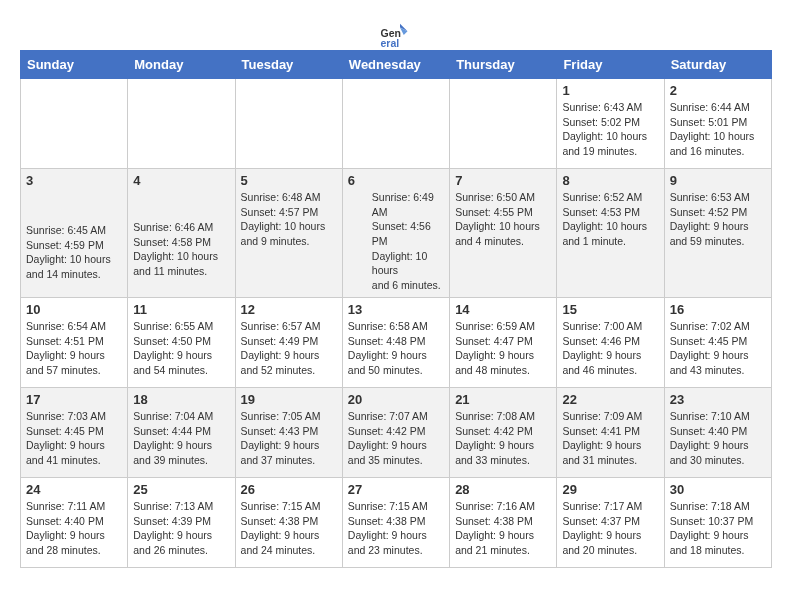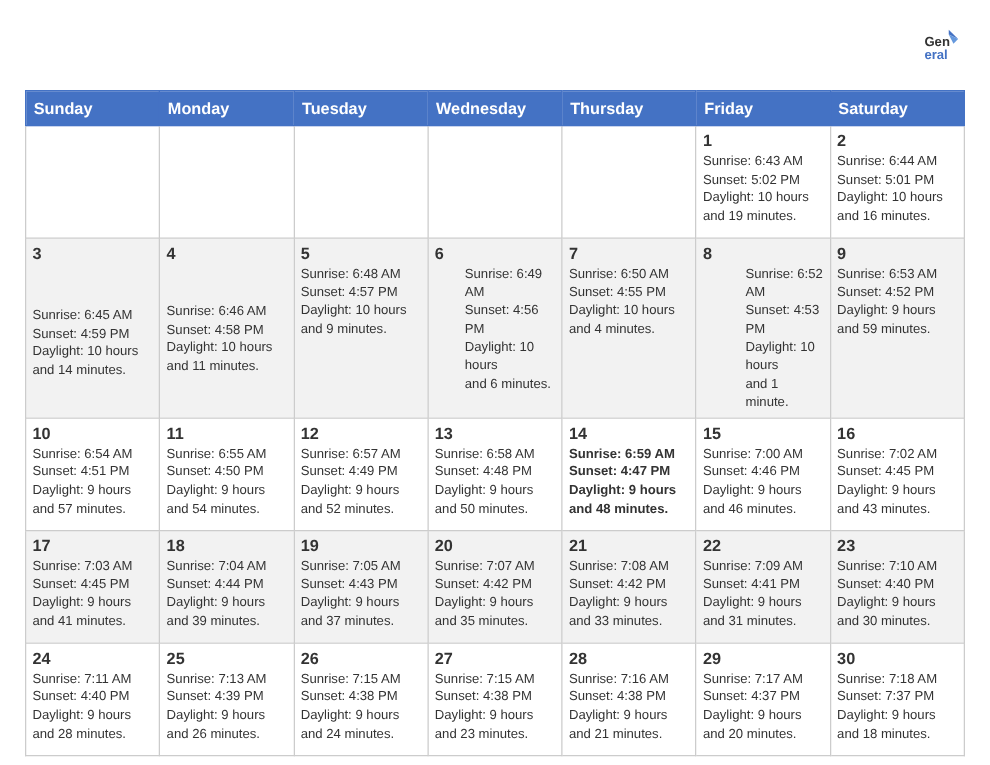--- a/index.html
+++ b/index.html
@@ -5,23 +5,23 @@
     * { box-sizing: border-box; margin: 0; padding: 0; }
     body {
       font-family: Arial, sans-serif;
       background: #fff;
       width: 792px;
       min-height: 612px;
       padding: 20px;
     }
     .header-area {
       display: flex;
-      justify-content: flex-end;
+      justify-content: center;
       align-items: flex-start;
-      margin-bottom: 22px;
+      margin-bottom: 0;
     }
     .logo {
       display: flex;
       align-items: center;
     }
     .logo-text {
       display: flex;
       flex-direction: column;
       line-height: 1.1;
     }
@@ -180,21 +180,21 @@
         </td>
         <td>
           <span class="day-number">7</span>
           <div class="day-info" style="white-space: pre-line;">Sunrise: 6:50 AM
 Sunset: 4:55 PM
 Daylight: 10 hours
 and 4 minutes.</div>
         </td>
         <td>
           <span class="day-number">8</span>
-          <div class="day-info" style="white-space: pre-line; margin-left: 34px;">Sunrise: 6:52 AM
+          <div class="day-info" style="white-space: pre-line;">Sunrise: 6:52 AM
 Sunset: 4:53 PM
 Daylight: 10 hours
 and 1 minute.</div>
         </td>
         <td>
           <span class="day-number">9</span>
           <div class="day-info" style="white-space: pre-line;">Sunrise: 6:53 AM
 Sunset: 4:52 PM
 Daylight: 9 hours
 and 59 minutes.</div>
@@ -224,21 +224,21 @@
         </td>
         <td>
           <span class="day-number">13</span>
           <div class="day-info" style="white-space: pre-line;">Sunrise: 6:58 AM
 Sunset: 4:48 PM
 Daylight: 9 hours
 and 50 minutes.</div>
         </td>
         <td>
           <span class="day-number">14</span>
-          <div class="day-info" style="white-space: pre-line; font-weight: bold;">Sunrise: 6:59 AM
+          <div class="day-info" style="white-space: pre-line;">Sunrise: 6:59 AM
 Sunset: 4:47 PM
 Daylight: 9 hours
 and 48 minutes.</div>
         </td>
         <td>
           <span class="day-number">15</span>
           <div class="day-info" style="white-space: pre-line;">Sunrise: 7:00 AM
 Sunset: 4:46 PM
 Daylight: 9 hours
 and 46 minutes.</div>
@@ -341,19 +341,19 @@
         <td>
           <span class="day-number">29</span>
           <div class="day-info" style="white-space: pre-line;">Sunrise: 7:17 AM
 Sunset: 4:37 PM
 Daylight: 9 hours
 and 20 minutes.</div>
         </td>
         <td>
           <span class="day-number">30</span>
           <div class="day-info" style="white-space: pre-line;">Sunrise: 7:18 AM
-Sunset: 7:37 PM
+Sunset: 10:37 PM
 Daylight: 9 hours
 and 18 minutes.</div>
         </td>
       </tr>
     </tbody>
 </table>
 
 </body></html>

